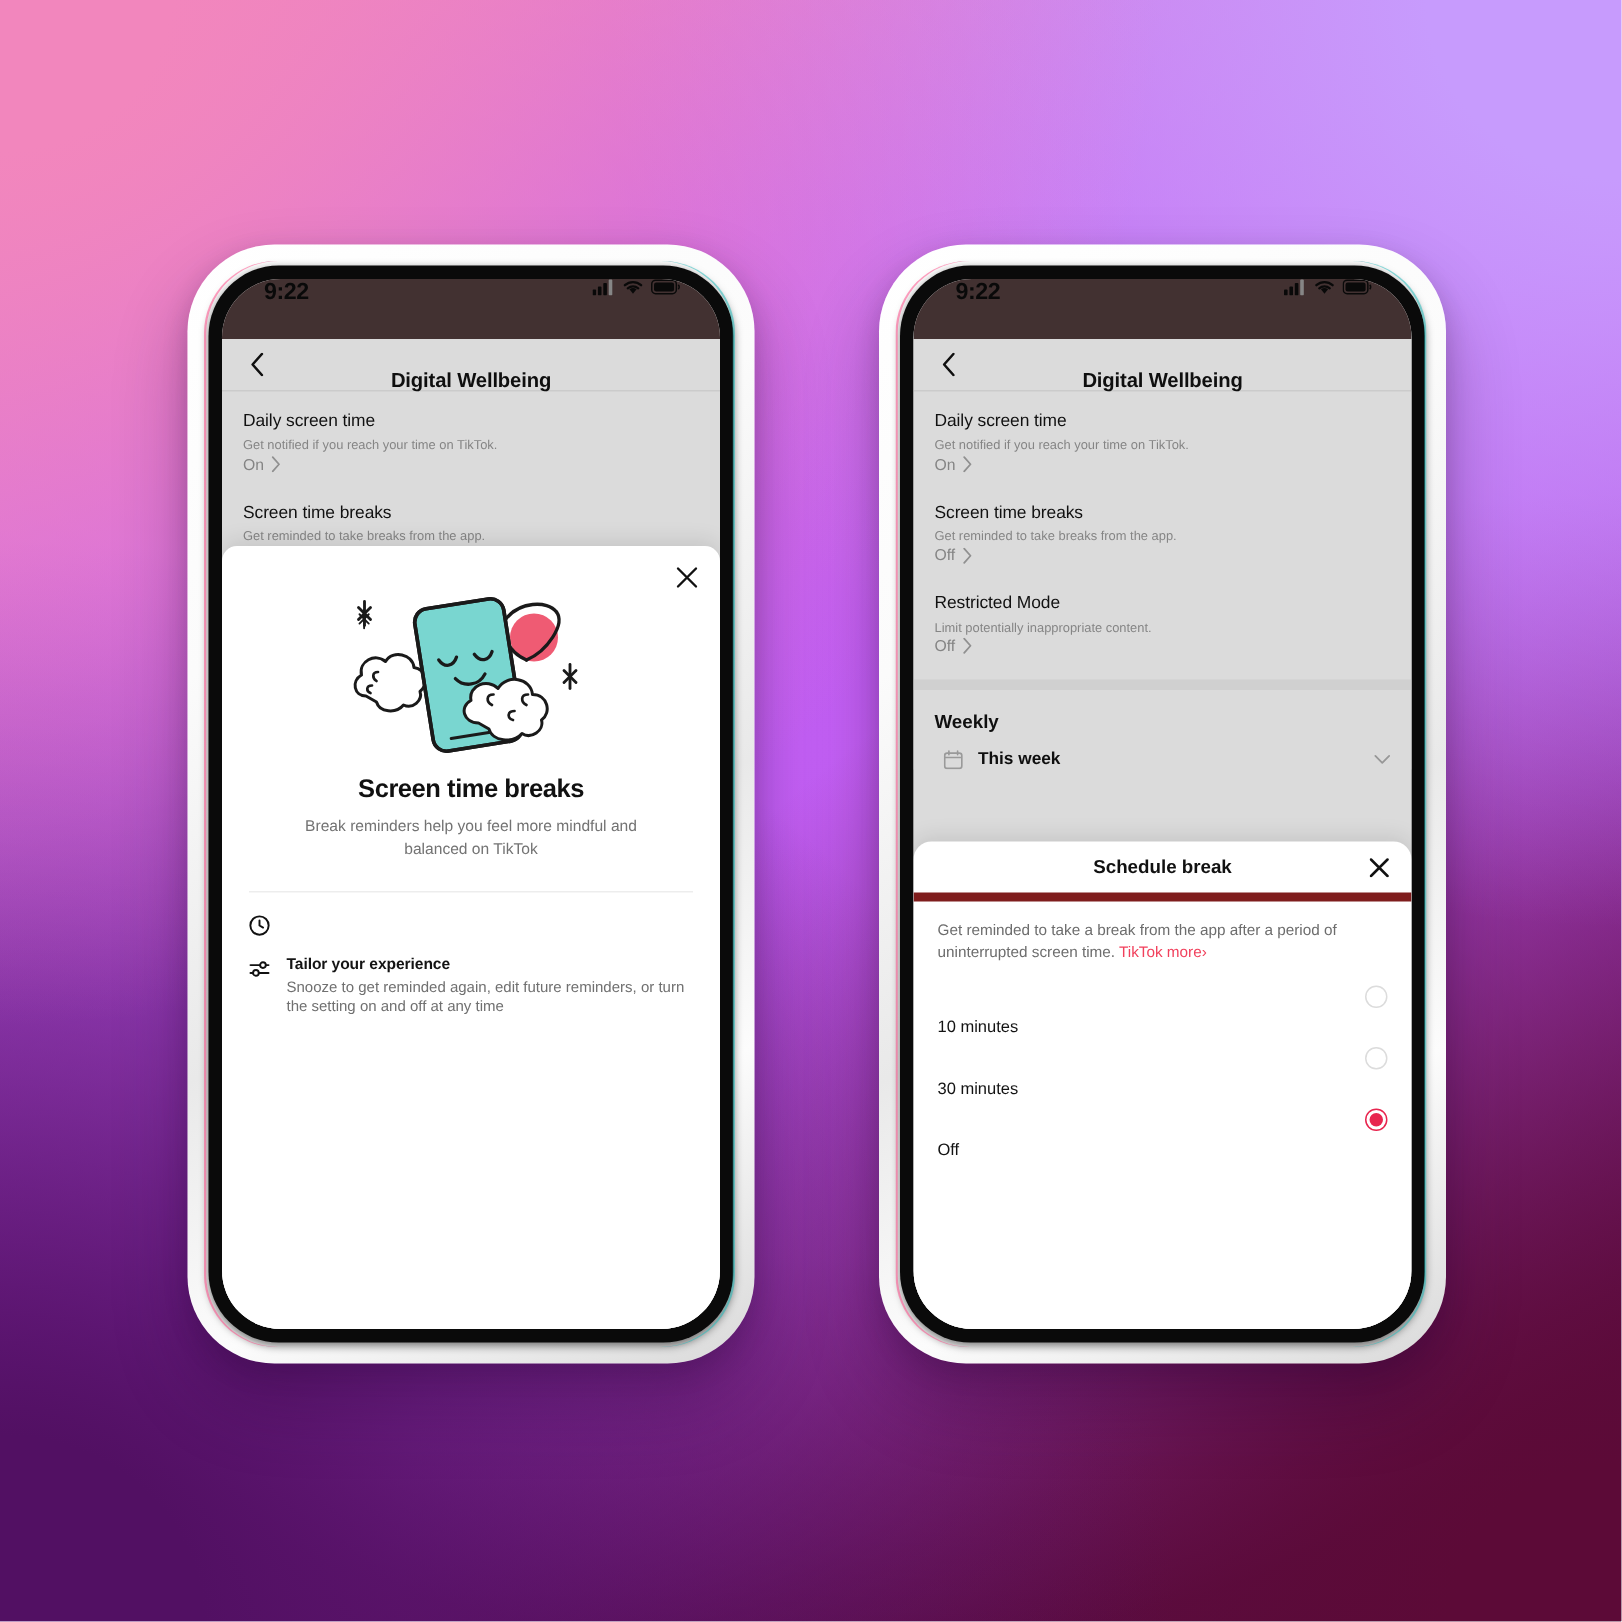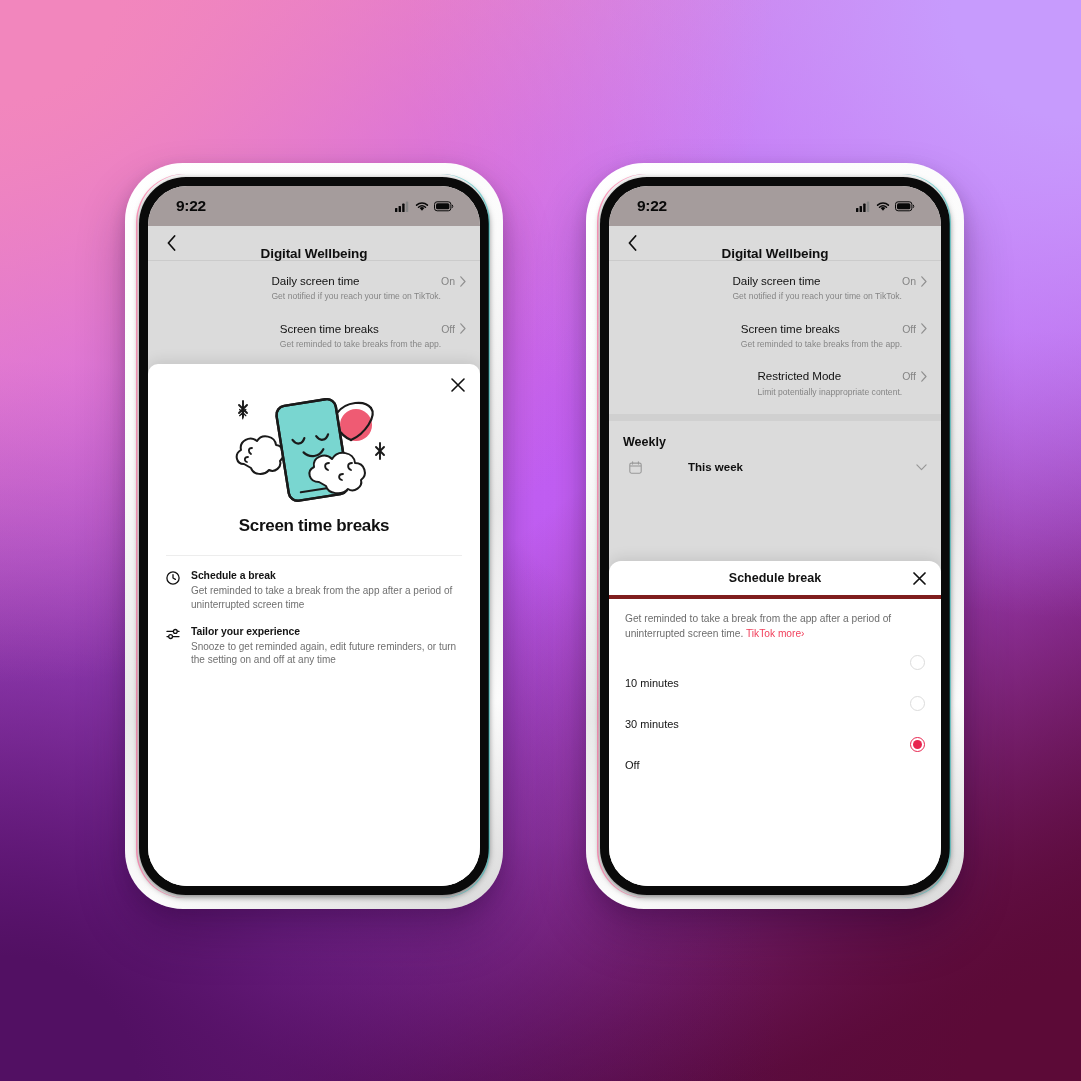--- a/index.html
+++ b/index.html
@@ -75,25 +75,25 @@
   .settings-page {
     position: absolute;
     inset: 0;
     background: #ffffff;
   }
   .settings-page.dimmed { filter: saturate(0.12) brightness(0.86); }
 
   .statusbar {
     height: 40px;
     display: flex;
-    align-items: center;
+    align-items: flex-start;
     justify-content: space-between;
     padding: 0 26px 0 28px;
     box-sizing: border-box;
-    background: #fca5a5;
+    background: #b91c1c;
   }
   .sb-time {
     font-size: 15.5px;
     font-weight: 700;
     color: #0b0b0b;
     letter-spacing: -0.3px;
     font-family: "Liberation Sans", sans-serif;
   }
   .sb-icons { display: flex; align-items: center; gap: 5px; }
 
@@ -121,20 +121,21 @@
     letter-spacing: -0.1px;
     margin-top: 20px;
   }
 
   .settings-body { padding: 0 0 0 0; background: #fff; }
   .srow {
     display: flex;
     align-items: flex-start;
     justify-content: flex-end;
     padding: 13px 14px 6px 14px;
+    flex-direction: column;
   }
   .srow .texts { min-width: 0; }
   .srow .label {
     font-size: 11.6px;
     color: #141414;
     font-weight: 400;
     letter-spacing: -0.05px;
     line-height: 1.25;
   }
   .srow .sub {
@@ -180,21 +181,20 @@
     padding: 14px 14px 6px 14px;
   }
   .summary-row {
     display: flex; align-items: center;
     padding: 6px 14px 0 20px;
     gap: 10px;
   }
   .summary-row .sum-label {
     font-size: 11.5px; font-weight: 700; color: #121212;
     flex: 1;
-    margin-left: 36px;
   }
 
   
   .sheet {
     position: absolute;
     left: 0; right: 0; bottom: 0;
     background: #ffffff;
     border-radius: 12px 12px 0 0;
     box-shadow: 0 -3px 14px rgba(0,0,0,0.10);
   }
@@ -269,21 +269,21 @@
   }
 
   
   .sheet.schedule { top: 375px; }
   .sheet-head {
     height: 34px;
     display: flex;
     align-items: center;
     justify-content: center;
     position: relative;
-    border-bottom: 4px solid #7f1d1d;
+    border-bottom: 6px solid #7f1d1d;
   }
   .sheet-head .sh-title {
     font-size: 12.5px;
     font-weight: 700;
     color: #111;
   }
   .sheet-head .sh-close {
     position: absolute; right: 14px; top: 50%;
     transform: translateY(-50%);
     width: 16px; height: 16px;
@@ -455,33 +455,30 @@
             </g>
             <g stroke="#1a1a1a" stroke-width="1.9" stroke-linecap="round">
               <path d="M152 57 L160 65"></path>
               <path d="M160 57 L152 65"></path>
               <path d="M156 53 L156 69"></path>
             </g>
           </svg>
         </div>
 
         <div class="ob-title">Screen time breaks</div>
+        <div class="ob-sub">Break reminders help you feel more mindful and balanced on TikTok</div>
 
         <div class="ob-hr"></div>
 
         <div class="feature">
           <div class="fi">
             <svg width="14" height="14" viewBox="0 0 14 14">
               <circle cx="7" cy="7" r="6.1" stroke="#111" stroke-width="1.3" fill="none"></circle>
               <path d="M7 3.6 L7 7 L9.4 8.4" stroke="#111" stroke-width="1.3" fill="none" stroke-linecap="round" stroke-linejoin="round"></path>
             </svg>
-          </div>
-          <div>
-            <div class="ftitle">Schedule a break</div>
-            <div class="fdesc">Get reminded to take a break from the app after a period of uninterrupted screen time</div>
           </div>
         </div>
 
         <div class="feature">
           <div class="fi">
             <svg width="14" height="14" viewBox="0 0 14 14">
               <line x1="1" y1="4.4" x2="13" y2="4.4" stroke="#111" stroke-width="1.3" stroke-linecap="round"></line>
               <line x1="1" y1="9.6" x2="13" y2="9.6" stroke="#111" stroke-width="1.3" stroke-linecap="round"></line>
               <circle cx="9.3" cy="4.4" r="1.9" fill="#fff" stroke="#111" stroke-width="1.3"></circle>
               <circle cx="4.6" cy="9.6" r="1.9" fill="#fff" stroke="#111" stroke-width="1.3"></circle>

